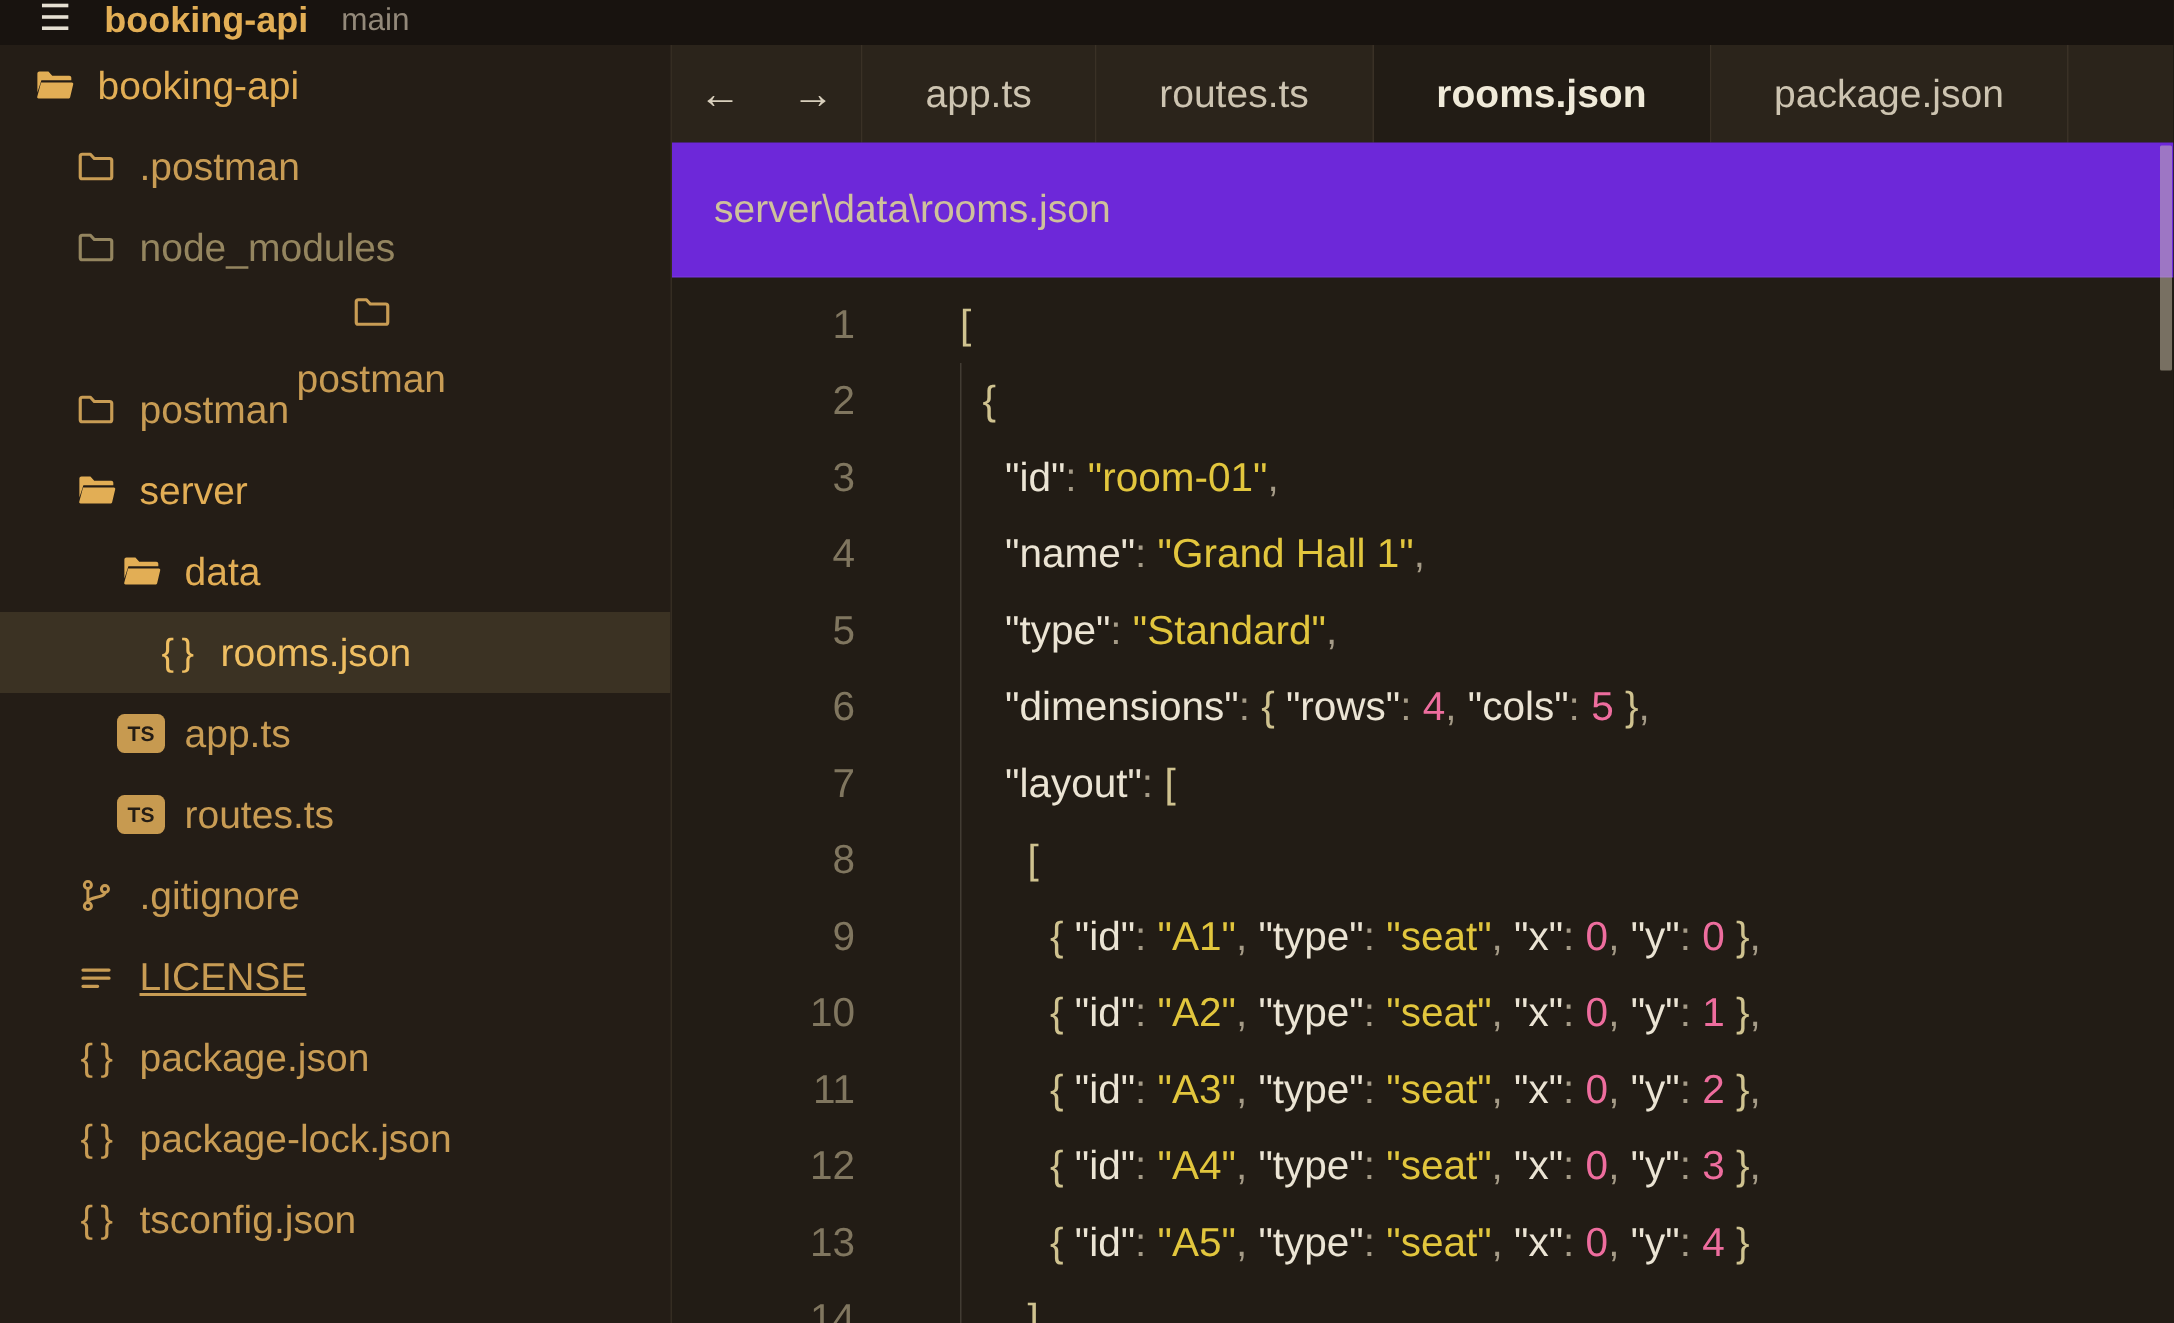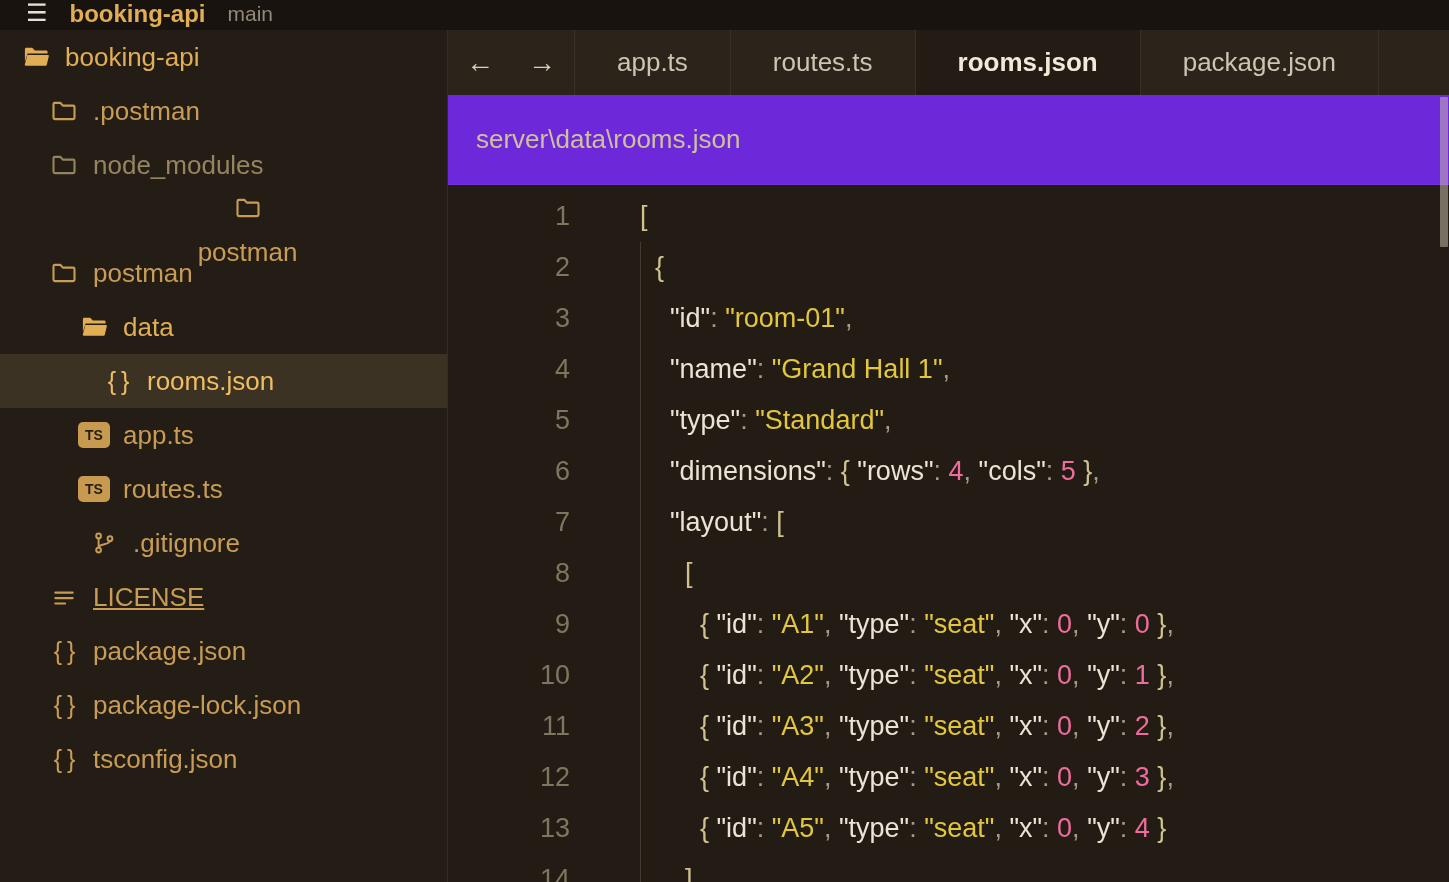--- a/index.html
+++ b/index.html
@@ -107,48 +107,57 @@
           <span>postman</span>
         </div>
         <div class="side-row" style="padding-left: 48px;">
           <span class="ic">
             <svg viewBox="0 0 24 24" width="28" height="28" fill="none" stroke="currentColor" stroke-width="1.8" stroke-linejoin="round">
               <path d="M3 6.2c0-.66.54-1.2 1.2-1.2h4.6l2.2 2.4h8.8c.66 0 1.2.54 1.2 1.2v9.2c0 .66-.54 1.2-1.2 1.2H4.2A1.2 1.2 0 0 1 3 17.8z"></path>
             </svg>
           </span>
           <span>postman</span>
         </div>
-        <div class="side-row bright" style="padding-left: 78px;">
+        <div class="side-row bright" style="padding-left: 48px;">
           <span class="ic">
             <svg viewBox="0 0 24 24" width="28" height="28" fill="currentColor">
               <path d="M2.5 5.2c0-.66.54-1.2 1.2-1.2h5.1l2.2 2.4h9.7c.66 0 1.2.54 1.2 1.2v1.4H4.8L2.5 16z"></path>
               <path d="M4.6 10.3h17.6c.52 0 .9.49.78.99l-1.72 7.26c-.13.54-.61.92-1.17.92H3.2c-.52 0-.9-.49-.78-.99z"></path>
             </svg>
           </span>
+          <span>server</span>
+        </div>
+        <div class="side-row bright" style="padding-left: 78px;">
+          <span class="ic">
+            <svg viewBox="0 0 24 24" width="28" height="28" fill="currentColor">
+              <path d="M2.5 5.2c0-.66.54-1.2 1.2-1.2h5.1l2.2 2.4h9.7c.66 0 1.2.54 1.2 1.2v1.4H4.8L2.5 16z"></path>
+              <path d="M4.6 10.3h17.6c.52 0 .9.49.78.99l-1.72 7.26c-.13.54-.61.92-1.17.92H3.2c-.52 0-.9-.49-.78-.99z"></path>
+            </svg>
+          </span>
           <span>data</span>
         </div>
         <div class="side-row selected" style="padding-left: 102px;">
           <span class="ic">
             <span class="json-glyph">{ }</span>
           </span>
           <span>rooms.json</span>
         </div>
         <div class="side-row" style="padding-left: 78px;">
           <span class="ic">
             <span class="ts-badge">TS</span>
           </span>
           <span>app.ts</span>
         </div>
         <div class="side-row" style="padding-left: 78px;">
           <span class="ic">
             <span class="ts-badge">TS</span>
           </span>
           <span>routes.ts</span>
         </div>
-        <div class="side-row" style="padding-left: 48px; margin-left: 40px;">
+        <div class="side-row" style="padding-left: 48px;">
           <span class="ic">
             <svg viewBox="0 0 24 24" width="26" height="26" fill="none" stroke="currentColor" stroke-width="1.8">
               <circle cx="7" cy="5.5" r="2.2"></circle>
               <circle cx="7" cy="18.5" r="2.2"></circle>
               <circle cx="17.5" cy="8" r="2.2"></circle>
               <path d="M7 7.7v8.6M17.5 10.2c0 3.6-10.5 2.2-10.5 6.1"></path>
             </svg>
           </span>
           <span>.gitignore</span>
         </div>

